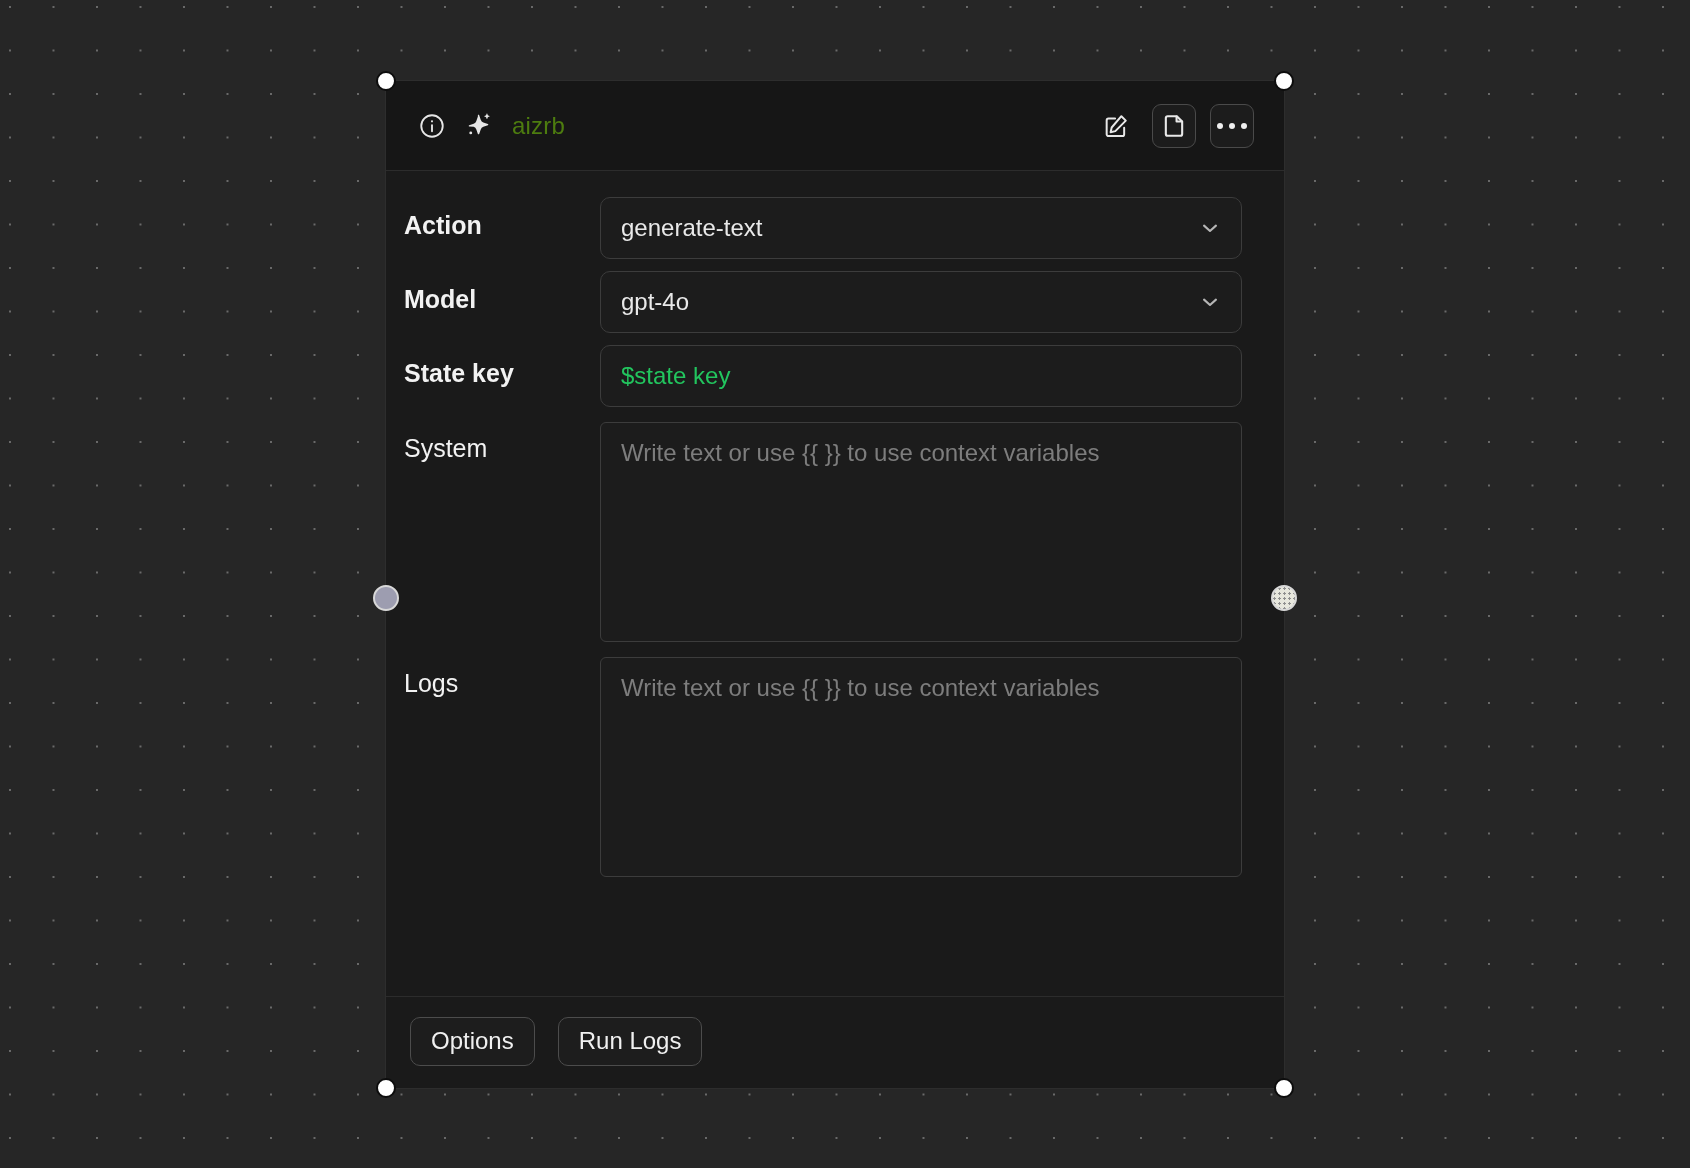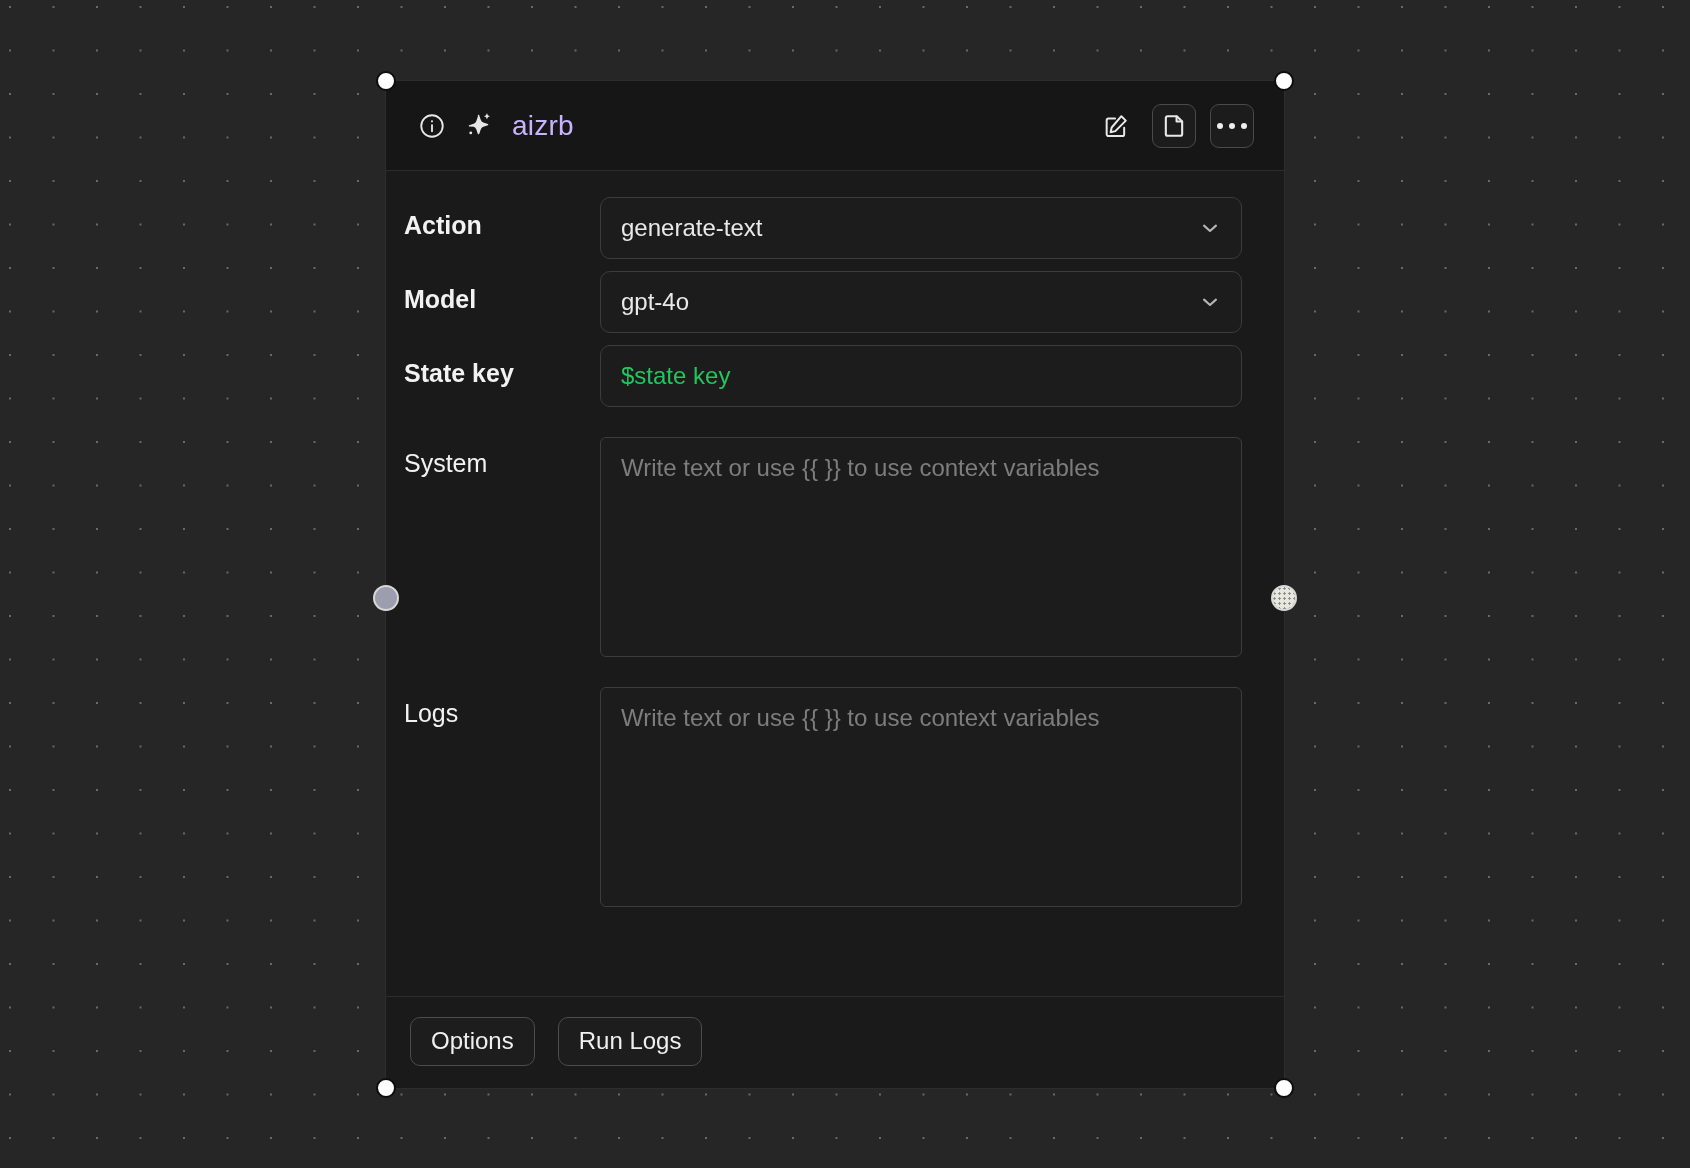--- a/index.html
+++ b/index.html
@@ -58,22 +58,22 @@
     min-width: 0;
   }
   .icon-info, .icon-sparkle {
     display: inline-flex;
     align-items: center;
     justify-content: center;
     color: #e6e6e6;
     flex: 0 0 auto;
   }
   .node-title {
-    color: #c4b5fd;
-    font-size: 28px;
+    color: #4d7c0f;
+    font-size: 24px;
     letter-spacing: 0.2px;
     white-space: nowrap;
   }
   .header-right {
     display: flex;
     align-items: center;
     gap: 14px;
     flex: 0 0 auto;
   }
   .hdr-icon-btn {
@@ -177,21 +177,21 @@
     border-radius: 6px;
     padding: 14px 20px;
     cursor: text;
   }
   .textarea-box .placeholder {
     color: #7d7d7d;
     font-size: 24px;
     line-height: 1.35;
   }
   .field-row.tall .field-label { padding-top: 12px; }
-  .field-row.spaced { margin-bottom: 30px; }
+  .field-row.spaced { margin-bottom: 15px; }
 
   
   .node-footer {
     flex: 0 0 auto;
     border-top: 1px solid #2c2c2c;
     padding: 20px 24px 22px 24px;
     display: flex;
     gap: 23px;
     align-items: center;
     background: #1a1a1a;

